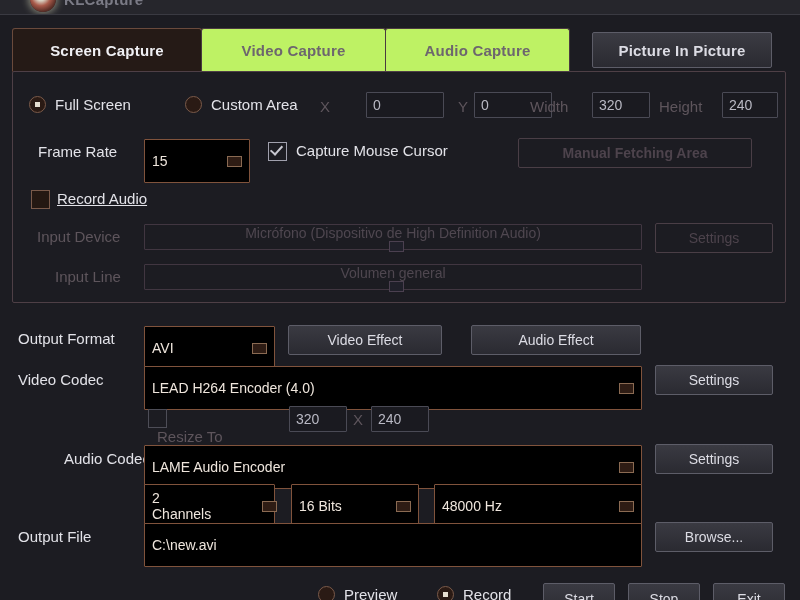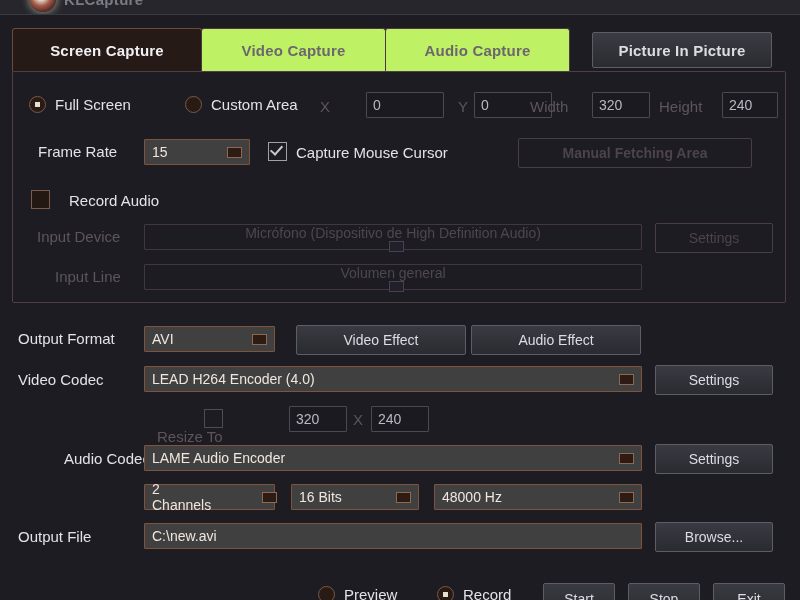--- a/index.html
+++ b/index.html
@@ -99,21 +99,21 @@
   .panel {
     position: absolute;
     left: 12px; top: 71px;
     width: 774px; height: 232px;
     border: 1px solid #4e3f46;
     border-radius: 2px;
     background: #1c1c22;
     box-sizing: border-box;
   }
 
-  .row { position: absolute; display: flex; align-items: flex-end; }
+  .row { position: absolute; display: flex; align-items: flex-start; }
 
   
   .lbl {
     font-size: 15px;
     color: #e2e2e8;
     white-space: nowrap;
   }
   .lbl-dim { color: #5e555c; }
 
   .radio {
@@ -166,22 +166,22 @@
     color: #b9b9c4;
     font-size: 14px;
     display: flex;
     align-items: center;
     padding: 0 6px;
     border-radius: 1px;
   }
 
   .field-brown {
     box-sizing: border-box;
-    height: 26px;
-    background: #404040;
+    height: 44px;
+    background: #000000;
     border: 1px solid #80533c;
     color: #efe6dd;
     font-size: 14px;
     display: flex;
     align-items: center;
     padding: 0 7px;
     border-radius: 1px;
   }
   .field-disabled {
     box-sizing: border-box;
@@ -288,21 +288,21 @@
 <div class="row" style="left:268px; top:142px;">
   <span class="checkbox checkbox-on"></span>
   <span class="lbl" style="margin-left:9px;">Capture Mouse Cursor</span>
 </div>
 <div class="btn btn-disabled" style="position:absolute; left:518px; top:138px; width:234px;font-weight:bold;">
   <span>Manual Fetching Area</span>
 </div>
 
 <div class="row" style="left:31px; top:190px;">
   <span class="checkbox"></span>
-  <span class="lbl" style="margin-left:19px;">Record Audio</span>
+  <span class="lbl" style="margin-left:7px;text-decoration:underline;">Record Audio</span>
 </div>
 
 <div class="lbl lbl-dim" style="position:absolute; left:37px; top:228px;">Input Device</div>
 <div class="field-disabled combo" style="position:absolute; left:144px; top:224px; width:498px;">
   <span>Micrófono (Dispositivo de High Definition Audio)</span>
   <span class="combo-arrow combo-arrow-dim"></span>
 </div>
 <div class="btn btn-disabled" style="position:absolute; left:655px; top:223px; width:118px;">
   <span>Settings</span>
 </div>
@@ -311,21 +311,21 @@
 <div class="field-disabled combo" style="position:absolute; left:144px; top:264px; width:498px;">
   <span>Volumen general</span>
   <span class="combo-arrow combo-arrow-dim"></span>
 </div>
 
 <div class="lbl" style="position:absolute; left:18px; top:330px;">Output Format</div>
 <div class="field-brown combo" style="position:absolute; left:144px; top:326px; width:131px;">
   <span>AVI</span>
   <span class="combo-arrow"></span>
 </div>
-<div class="btn" style="position:absolute; left:296px; top:325px; width:170px;">
+<div class="btn" style="position:absolute; left:288px; top:325px; width:154px;">
   <span>Video Effect</span>
 </div>
 <div class="btn" style="position:absolute; left:471px; top:325px; width:170px;">
   <span>Audio Effect</span>
 </div>
 
 <div class="lbl" style="position:absolute; left:18px; top:371px;">Video Codec</div>
 <div class="field-brown combo" style="position:absolute; left:144px; top:366px; width:498px;">
   <span>LEAD H264 Encoder (4.0)</span>
   <span class="combo-arrow"></span>

